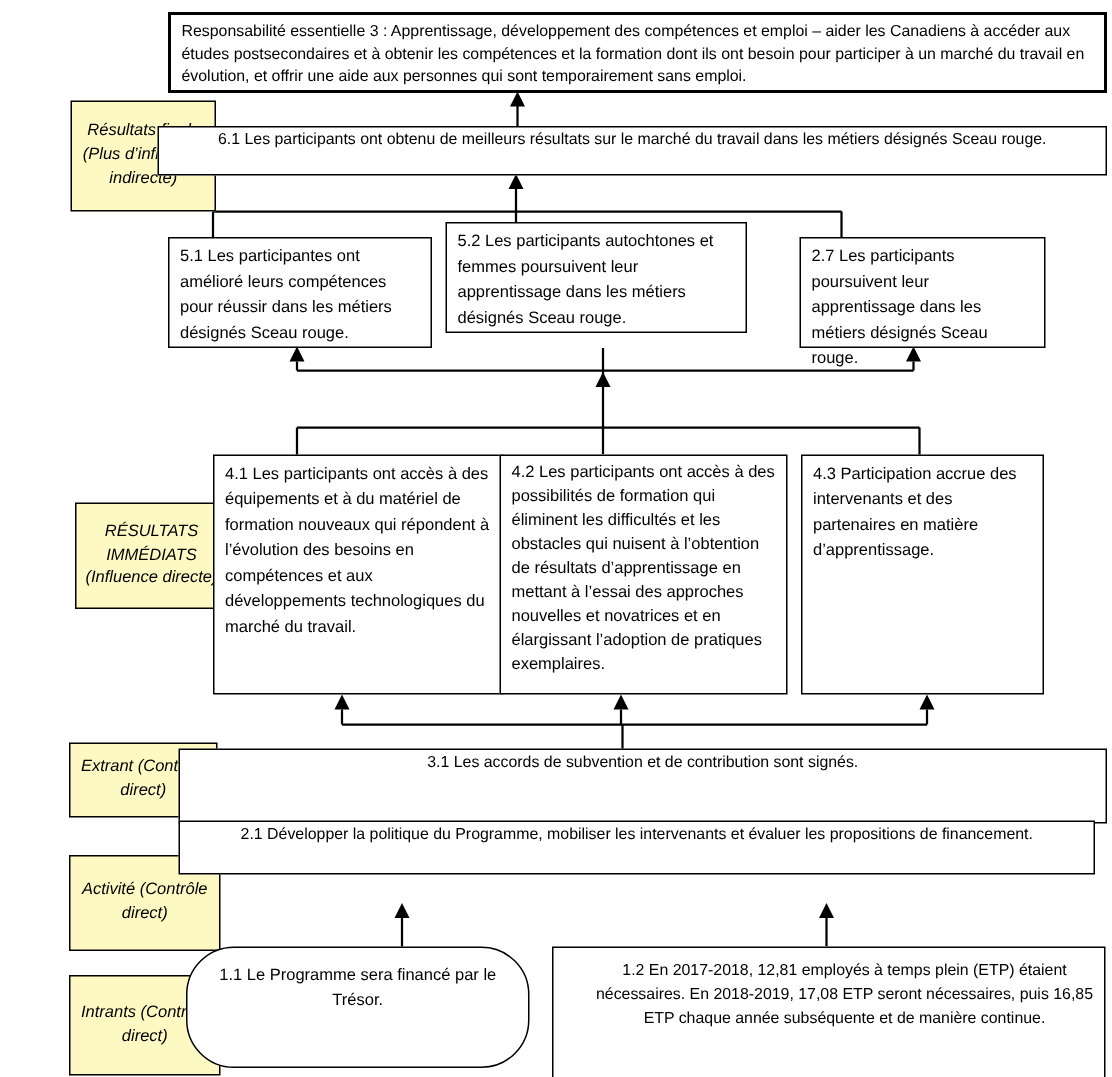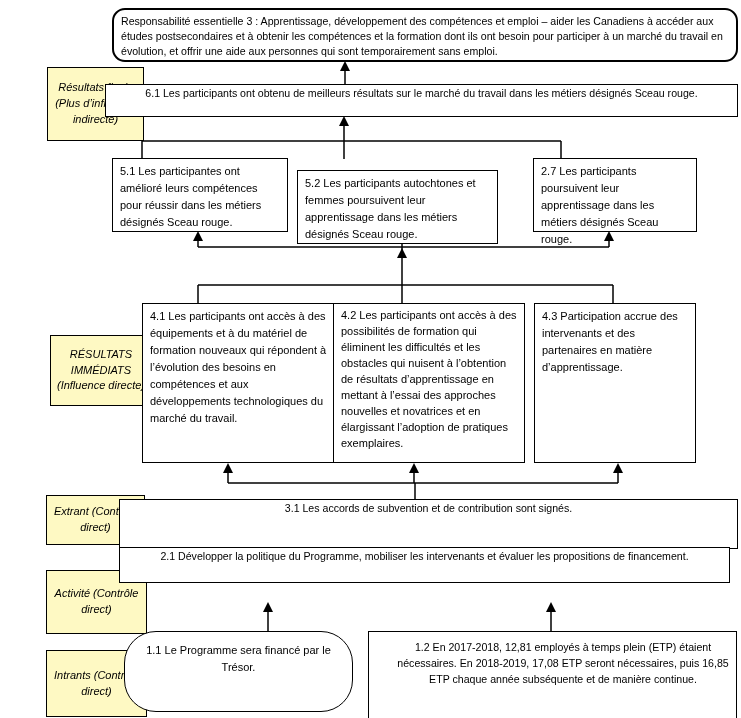--- a/index.html
+++ b/index.html
@@ -13,21 +13,21 @@
   }
   #connectors{position:absolute;left:0;top:0;width:741px;height:718px;}
   .box{
     position:absolute;
     box-sizing:border-box;
     background:#ffffff;
     border:1.5px solid #000000;
     font-size:11px;
     line-height:1.55;
   }
-  .box.thick{border-width:2px;border-radius:13px;}
+  .box.thick{border-width:2px;}
   .pad{padding:4px 7px;}
   .tleft{text-align:left;}
   .tcenter{text-align:center;}
   .vcenter{display:flex;align-items:flex-start;justify-content:center;}
   .vcenter > span{width:100%;}
   .label-box{
     position:absolute;
     box-sizing:border-box;
     background:#fef9c3;
     border:1.5px solid #000000;
@@ -98,21 +98,21 @@
   <div class="label-box" style="left:8px;top:335px;width:102px;height:71px;">RÉSULTATS IMMÉDIATS (Influence directe)</div>
   <div class="label-box" style="left:4px;top:495px;width:99px;height:50px;">Extrant (Contrôle direct)</div>
   <div class="label-box" style="left:4px;top:570px;width:101px;height:64px;">Activité (Contrôle direct)</div>
   <div class="label-box" style="left:4px;top:650px;width:101px;height:67px;">Intrants (Contrôle direct)</div>
 
   <div class="box vcenter tcenter small" style="left:105px;top:84px;width:633px;height:33px;">
     <span>6.1 Les participants ont obtenu de meilleurs résultats sur le marché du travail dans les métiers désignés Sceau rouge.</span>
   </div>
 
   <div class="box pad tleft" style="left:112px;top:158px;width:176px;height:74px;">5.1 Les participantes ont amélioré leurs compétences pour réussir dans les métiers désignés Sceau rouge.</div>
-  <div class="box pad tleft" style="left:297px;top:170px;width:201px;height:74px;">5.2 Les participants autochtones et femmes poursuivent leur apprentissage dans les métiers désignés Sceau rouge.</div>
+  <div class="box pad tleft" style="left:297px;top:148px;width:201px;height:74px;">5.2 Les participants autochtones et femmes poursuivent leur apprentissage dans les métiers désignés Sceau rouge.</div>
   <div class="box pad tleft" style="left:533px;top:158px;width:164px;height:74px;">2.7 Les participants poursuivent leur apprentissage dans les métiers désignés Sceau rouge.</div>
 
   <div class="box pad tleft" style="left:142px;top:303px;width:194px;height:160px;">4.1 Les participants ont accès à des équipements et à du matériel de formation nouveaux qui répondent à l’évolution des besoins en compétences et aux développements technologiques du marché du travail.</div>
   <div class="box pad tleft" style="left:333px;top:303px;width:192px;height:160px;line-height:1.45;">4.2 Les participants ont accès à des possibilités de formation qui éliminent les difficultés et les obstacles qui nuisent à l’obtention de résultats d’apprentissage en mettant à l’essai des approches nouvelles et novatrices et en élargissant l’adoption de pratiques exemplaires.</div>
   <div class="box pad tleft" style="left:534px;top:303px;width:162px;height:160px;">4.3 Participation accrue des intervenants et des partenaires en matière d’apprentissage.</div>
 
   <div class="box vcenter tcenter small" style="left:119px;top:499px;width:619px;height:50px;">
     <span>3.1 Les accords de subvention et de contribution sont signés.</span>
   </div>
 

